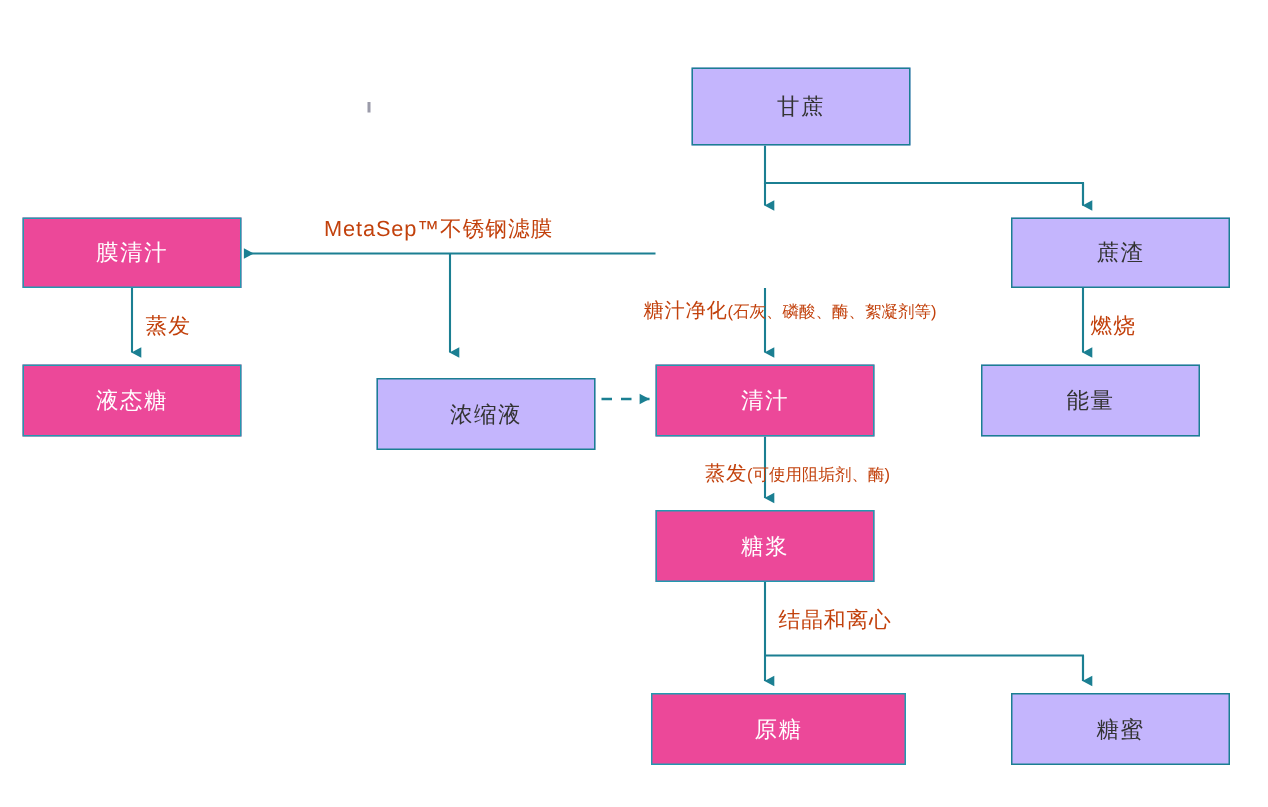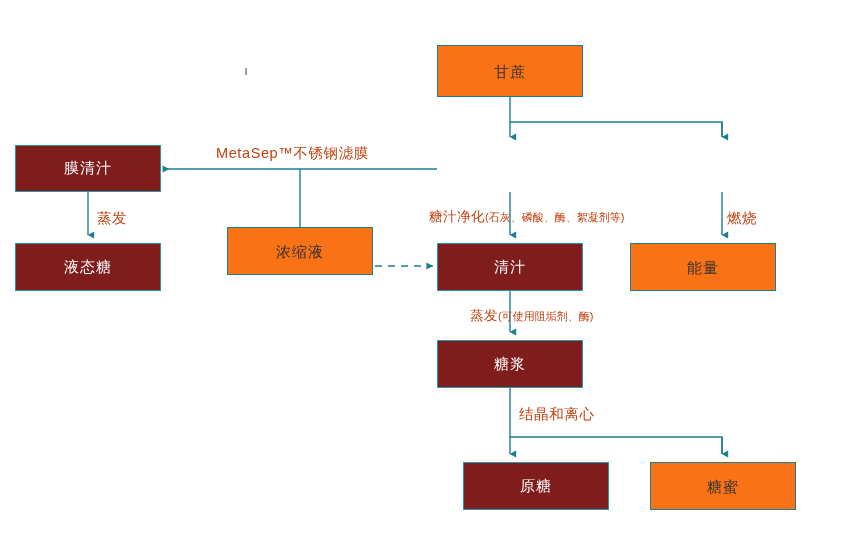--- a/index.html
+++ b/index.html
@@ -22,29 +22,29 @@
     box-sizing: border-box;
     border: 1px solid #1b7f92;
     display: flex;
     align-items: center;
     justify-content: center;
     font-size: 15px;
     letter-spacing: 1px;
     line-height: 1;
   }
   .node.teal {
-    background: #7f1d1d;
+    background: #ec4899;
     color: #ffffff;
     border-color: #2199b0;
-    font-family: Liberation Serif, serif;
   }
   .node.gray {
-    background: #f97316;
+    background: #c4b5fd;
     color: #333333;
     border-color: #1b7f92;
+    margin-left: 24px;
   }
   .node-label {
     pointer-events: none;
     white-space: nowrap;
   }
   .edge-label {
     position: absolute;
     font-size: 13.5px;
     color: #c2410c;
     white-space: nowrap;
@@ -124,54 +124,57 @@
 
   <div class="node gray" style="left:437px; top:45px; width:146px; height:52px;">
     <span class="node-label">甘蔗</span>
   </div>
 
   <div class="node teal" style="left:15px; top:145px; width:146px; height:47px;">
     <span class="node-label">膜清汁</span>
   </div>
 
 
+  <div class="node gray" style="left:650px; top:145px; width:146px; height:47px;">
+    <span class="node-label">蔗渣</span>
+  </div>
 
   <div class="node teal" style="left:15px; top:243px; width:146px; height:48px;">
     <span class="node-label">液态糖</span>
   </div>
 
-  <div class="node gray" style="left:227px; top:227px; width:146px; height:48px;">
+  <div class="node gray" style="left:227px; top:252px; width:146px; height:48px;">
     <span class="node-label">浓缩液</span>
   </div>
 
   <div class="node teal" style="left:437px; top:243px; width:146px; height:48px;">
     <span class="node-label">清汁</span>
   </div>
 
   <div class="node gray" style="left:630px; top:243px; width:146px; height:48px;">
     <span class="node-label">能量</span>
   </div>
 
   <div class="node teal" style="left:437px; top:340px; width:146px; height:48px;">
     <span class="node-label">糖浆</span>
   </div>
 
-  <div class="node teal" style="left:463px; top:462px; width:146px; height:48px;">
+  <div class="node teal" style="left:434px; top:462px; width:170px; height:48px;">
     <span class="node-label">原糖</span>
   </div>
 
   <div class="node gray" style="left:650px; top:462px; width:146px; height:48px;">
     <span class="node-label">糖蜜</span>
   </div>
 
   <div class="edge-label big" style="left:216px; top:146px;">MetaSep™不锈钢滤膜</div>
 
   <div class="edge-label big" style="left:97px; top:211px;">蒸发</div>
 
-  <div class="edge-label" style="left:429px; top:210px;">
+  <div class="edge-label" style="left:429px; top:200px;">
     <span class="big">糖汁净化</span><span class="sub">(石灰、磷酸、酶、絮凝剂等)</span>
   </div>
 
   <div class="edge-label big" style="left:727px; top:211px;">燃烧</div>
 
   <div class="edge-label" style="left:470px; top:309px;">
     <span class="big">蒸发</span><span class="sub">(可使用阻垢剂、酶)</span>
   </div>
 
   <div class="edge-label big" style="left:519px; top:407px;">结晶和离心</div>

